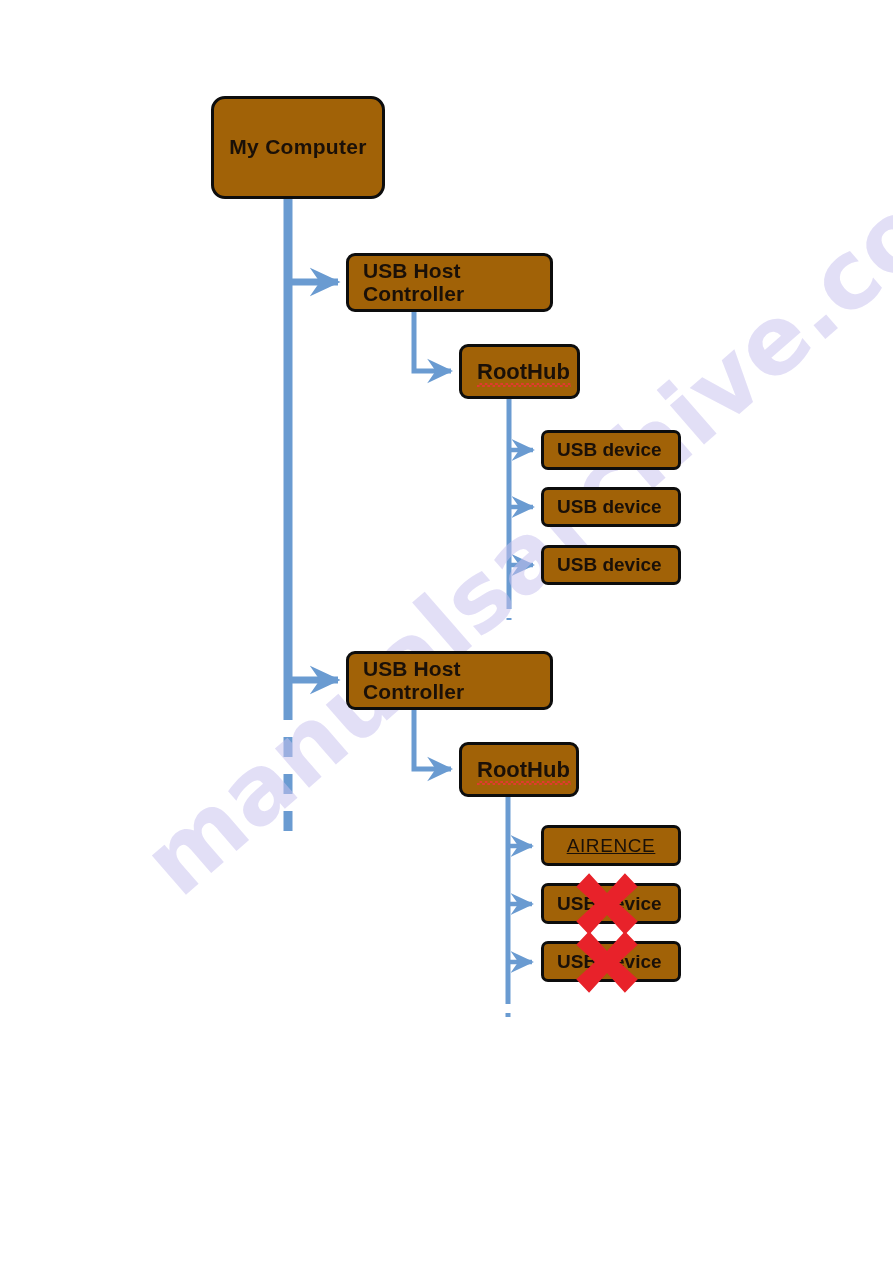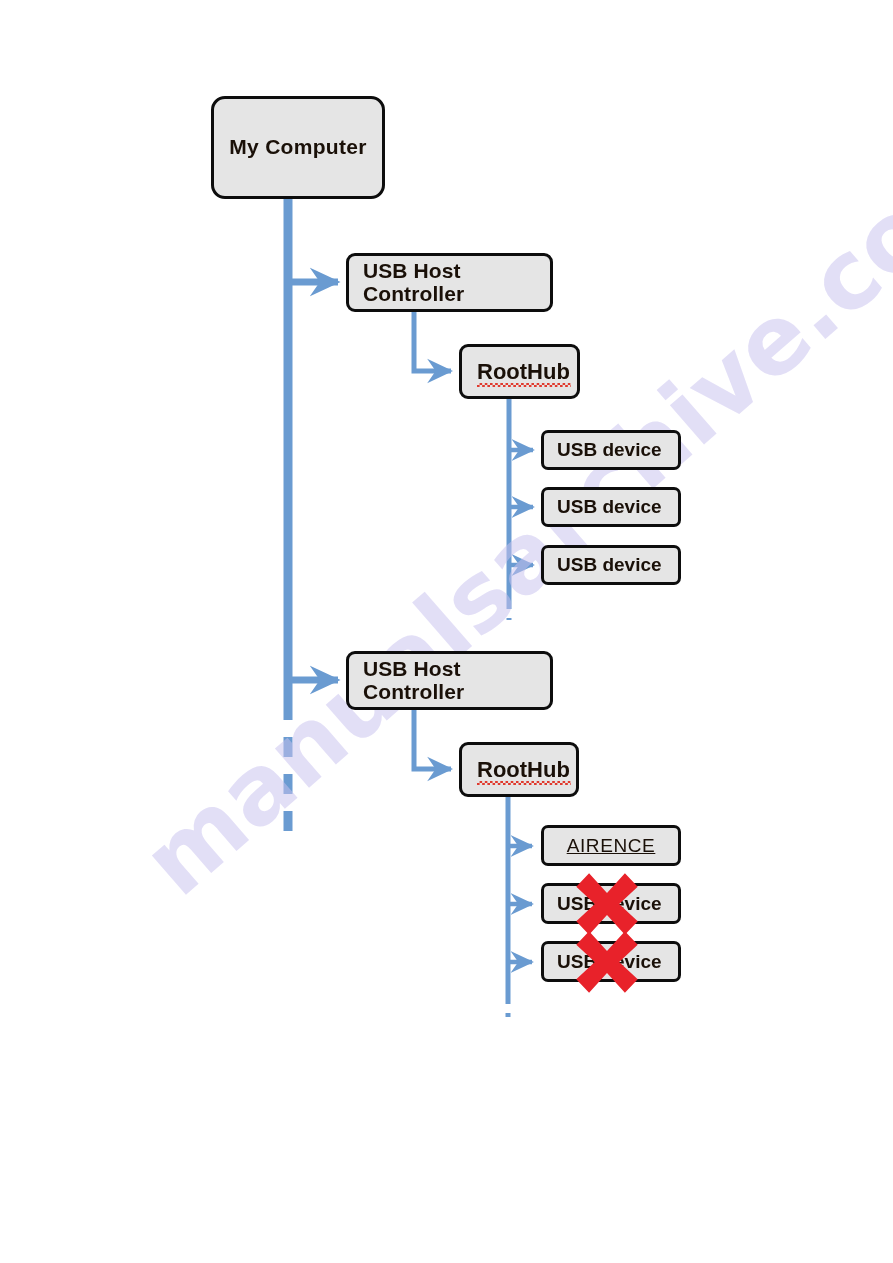--- a/index.html
+++ b/index.html
@@ -20,21 +20,21 @@
   #diagram-svg {
     position: absolute;
     left: 0;
     top: 0;
     width: 893px;
     height: 1263px;
   }
   .node {
     position: absolute;
     box-sizing: border-box;
-    background: #e5e5e5;
+    background: #a16207;
     border: 3px solid #0d0d0d;
     display: flex;
     align-items: center;
     color: #1a1008;
     z-index: 3;
   }
   .node-label {
     display: block;
     width: 100%;
     line-height: 1.05;

